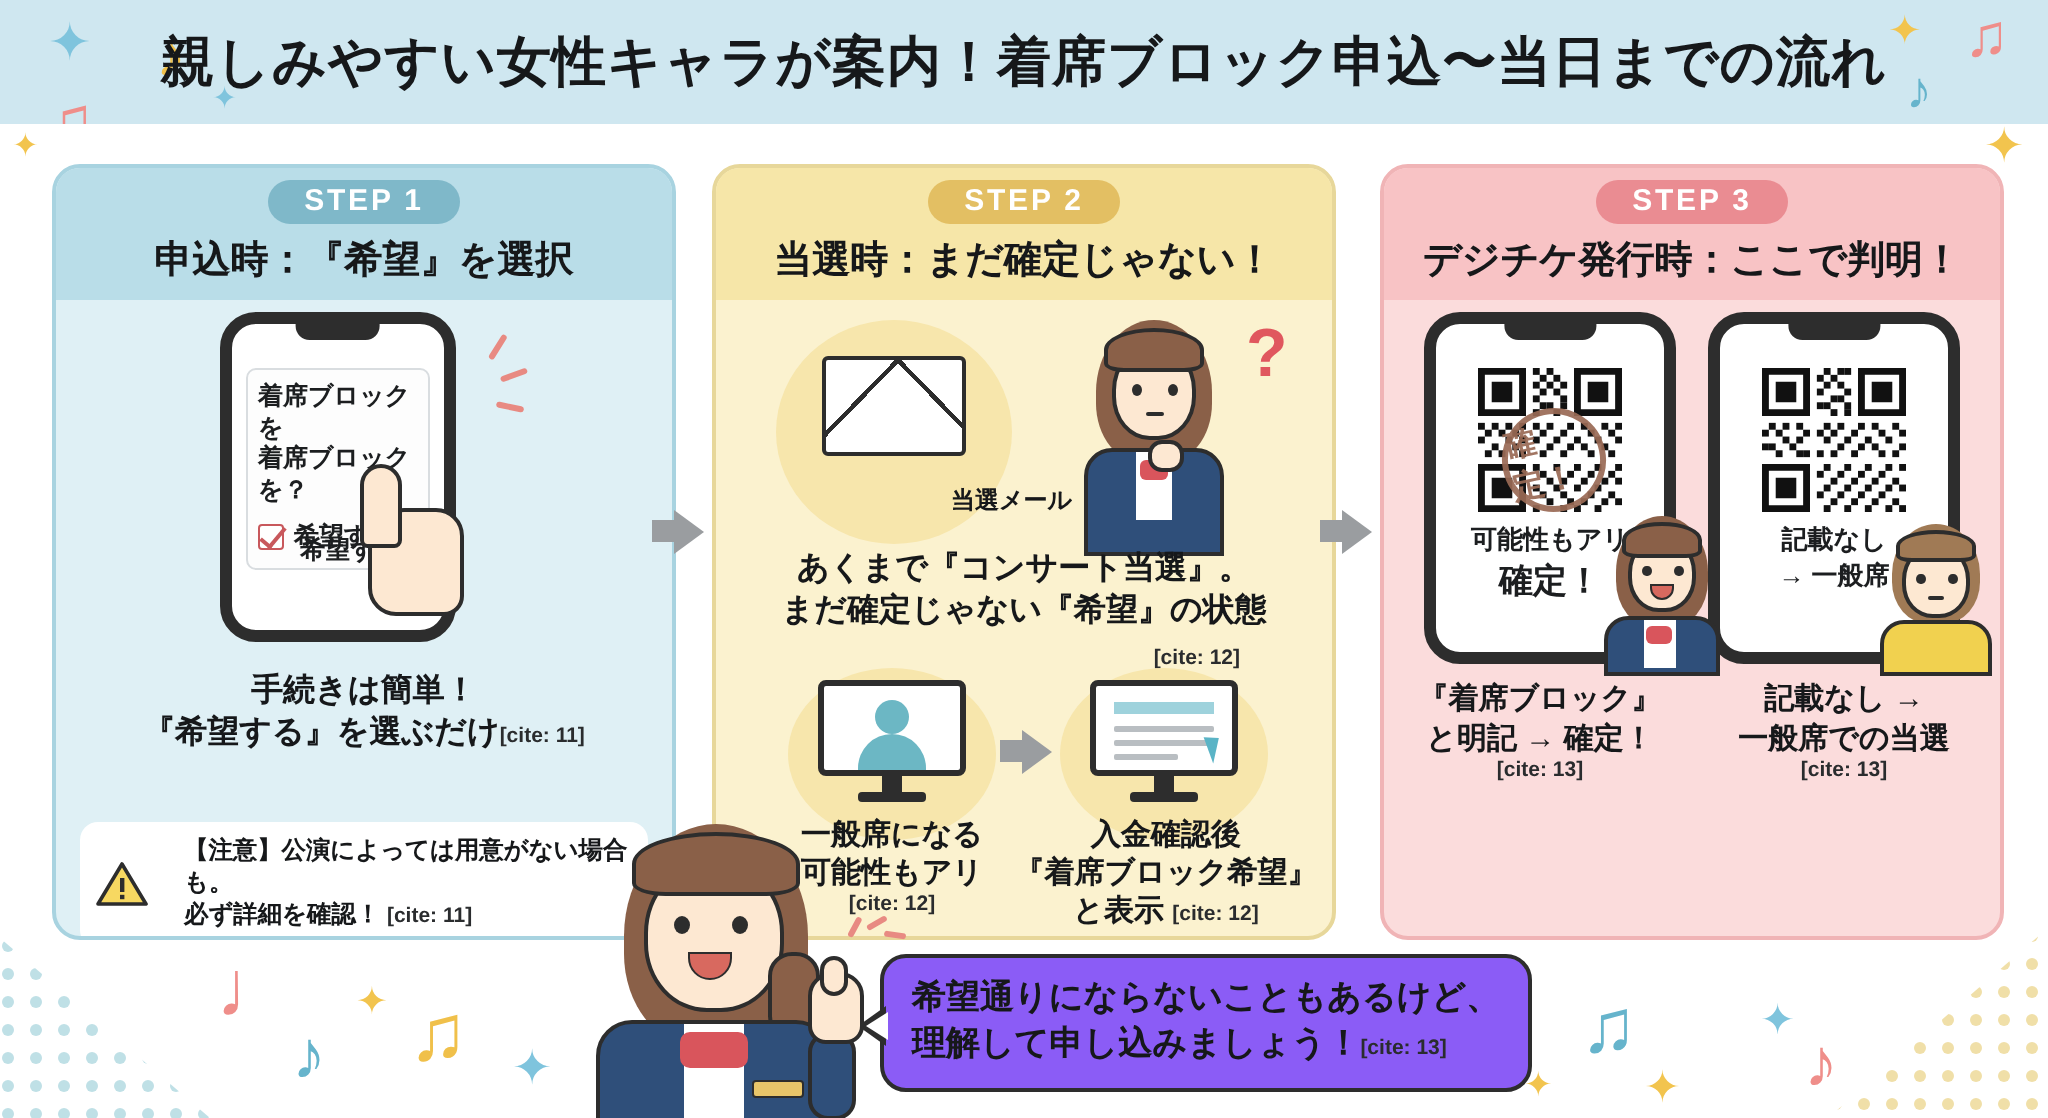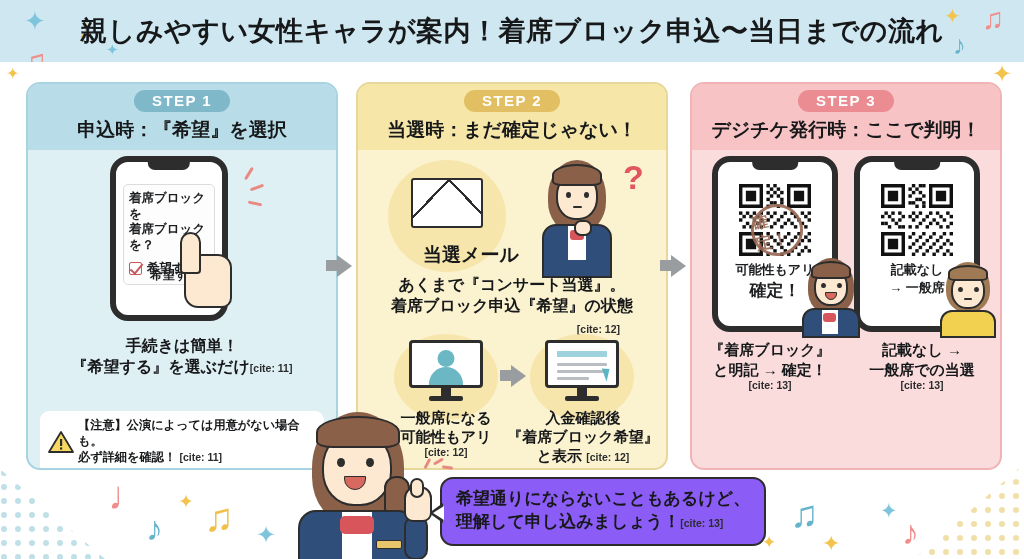--- a/index.html
+++ b/index.html
@@ -145,21 +145,21 @@
     font-size: 16px; font-weight: bold; color: #16181a;
     line-height: 1.32;
   }
   .cite { font-size: 10.5px; font-weight: bold; color: #2a2c2e; }
 
   
   .warn-box {
     position: absolute; left: 12px; right: 12px; bottom: 11px;
     background: #ffffff; border-radius: 9px;
     padding: 7px 9px 8px 8px;
-    display: flex; align-items: center; gap: 4px; margin-top: 37px;
+    display: flex; align-items: center; gap: 18px; margin-top: 37px;
   }
   .warn-tri {
     flex: 0 0 26px; width: 26px; height: 24px; position: relative;
   }
   .warn-text { font-size: 12.2px; font-weight: bold; color: #16181a; line-height: 1.3; }
 
   
   .blob {
     position: absolute; border-radius: 50%;
     background: #f7e6ac;
@@ -173,22 +173,22 @@
   }
   .envelope::before {
     content: ""; position: absolute;
     left: -3px; top: -2px; width: 78px; height: 40px;
     border-top: 2.6px solid transparent;
     background:
       linear-gradient(to bottom right, transparent 48%, #2d2d2d 48%, #2d2d2d 52%, transparent 52%) no-repeat left top / 50% 100%,
       linear-gradient(to bottom left, transparent 48%, #2d2d2d 48%, #2d2d2d 52%, transparent 52%) no-repeat right top / 50% 100%;
   }
   .env-label {
-    position: absolute; width: 100%; text-align: center;
-    font-size: 19px; font-weight: bold; color: #16181a; padding-left: 48px;
+    position: absolute; width: 100%; text-align: right;
+    font-size: 12px; font-weight: bold; color: #16181a; padding-left: 48px;
   }
 
   .monitor { position: absolute; width: 74px; height: 62px; }
   .mon-screen {
     position: absolute; left: 0; top: 0;
     width: 74px; height: 48px;
     border: 3px solid #2d2d2d; border-radius: 4px;
     background: #ffffff; overflow: hidden;
   }
   .mon-stand {
@@ -388,21 +388,21 @@
         <div class="ch-mouth" style="left:47px;top:48px;width:9px;height:2.4px;border-radius:2px;"></div>
         <div class="ch-body" style="left:16px;top:66px;width:70px;height:54px;border-radius:14px 14px 0 0;"></div>
         <div class="ch-shirt" style="left:42px;top:68px;width:18px;height:34px;"></div>
         <div class="ch-ribbon" style="left:44px;top:72px;width:14px;height:10px;border-radius:3px;"></div>
         <div style="position:absolute;left:48px;top:62px;width:18px;height:16px;background:#fde8d2;border:2px solid #2d2d2d;border-radius:7px;"></div>
       </div>
       <div class="question-mark" style="left:265px;top:8px;">?</div>
 
       <div class="caption" style="position:absolute;left:0;right:0;top:124px;">
         <div>あくまで『コンサート当選』。</div>
-        <div>着席ブロック申込『希望』の状態</div>
+        <div>まだ確定じゃない『希望』の状態</div>
         <div style="text-align:right;padding-right:46px;margin-top:1px;">
           <span class="cite">[cite: 12]</span>
         </div>
       </div>
 
       <div class="blob" style="left:36px;top:184px;width:104px;height:86px;"></div>
       <div class="monitor" style="left:51px;top:190px;">
         <div class="mon-screen">
           <div class="avatar-head"></div>
           <div class="avatar-body"></div>

